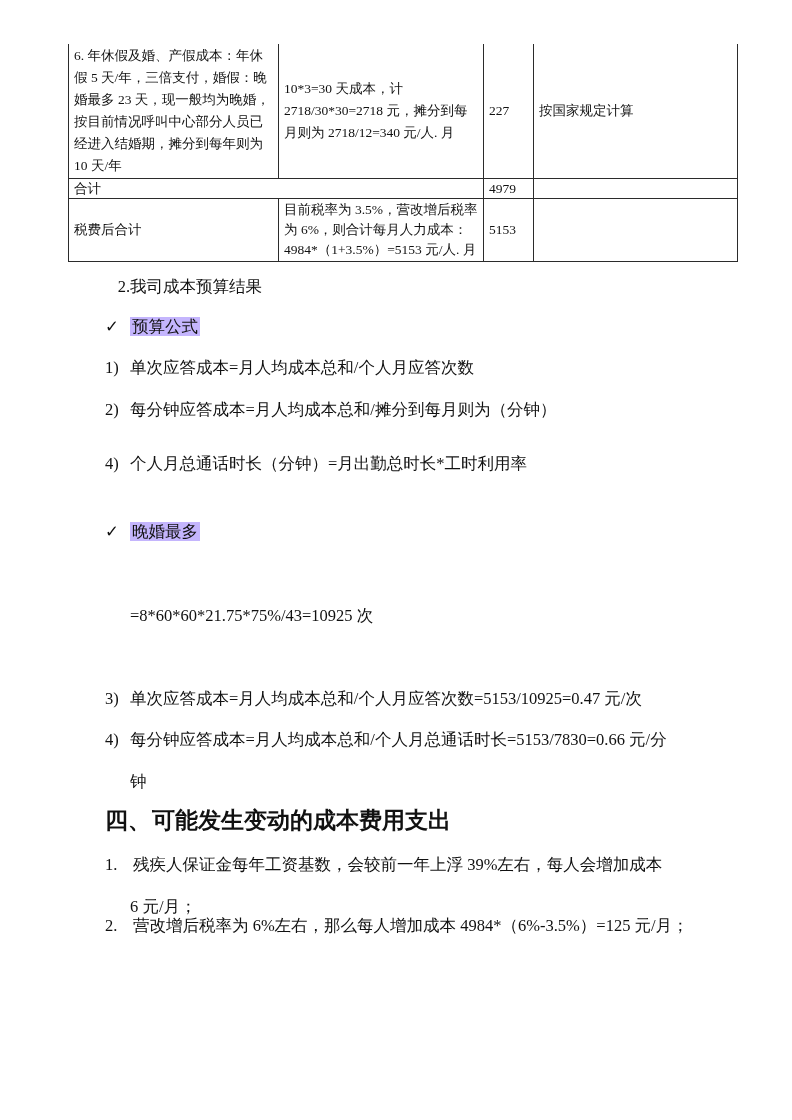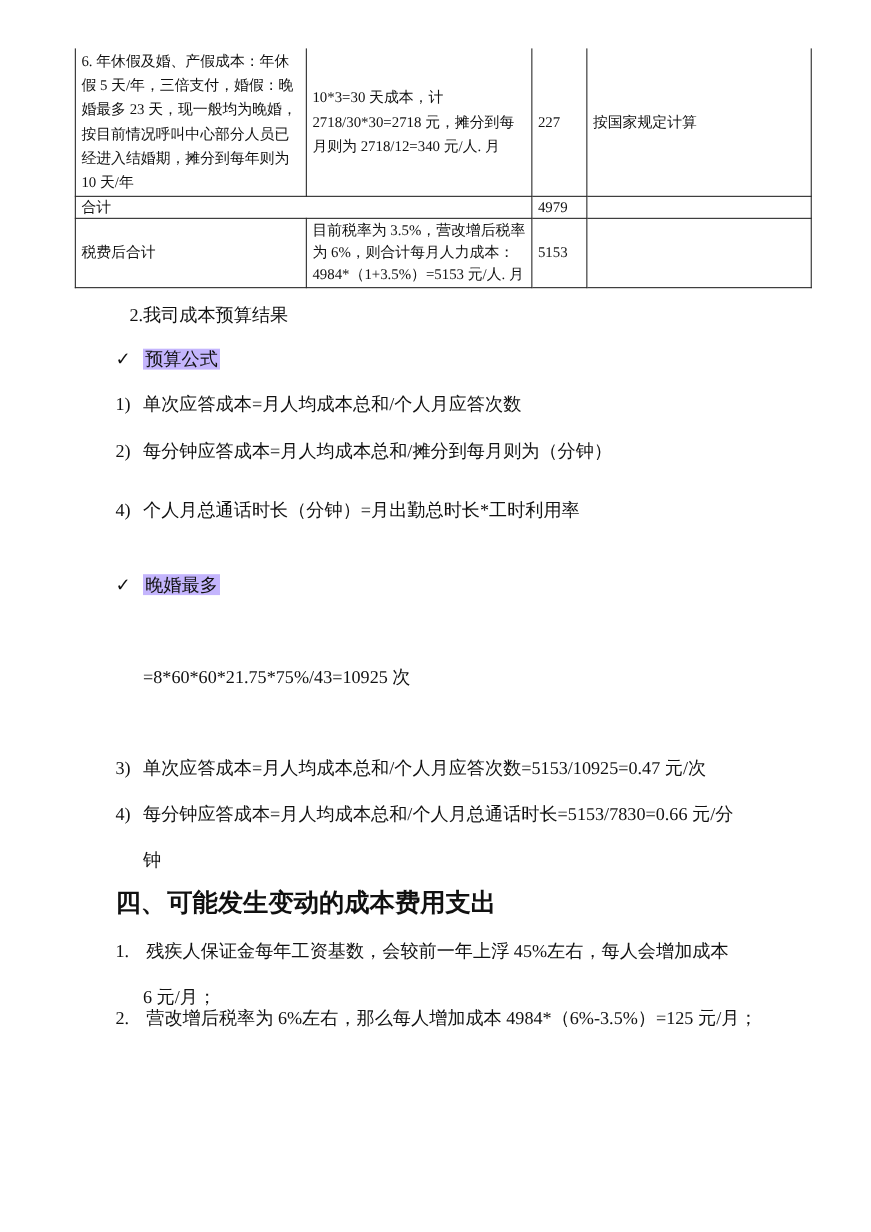--- a/index.html
+++ b/index.html
@@ -142,21 +142,21 @@
   </div>
   <div class="line" id="b-r4b">
     <span>钟</span>
   </div>
 
   <div class="line heading" id="b-h4">
     <span class="num-sec">四、</span><span>可能发生变动的成本费用支出</span>
   </div>
 
   <div class="line" id="b-v1a">
-    <span class="num-dot">1.</span><span>残疾人保证金每年工资基数，会较前一年上浮 45%左右，每人会增加成本</span>
+    <span class="num-dot">1.</span><span>残疾人保证金每年工资基数，会较前一年上浮 39%左右，每人会增加成本</span>
   </div>
   <div class="line" id="b-v1b">
     <span>6 元/月；</span>
   </div>
   <div class="line" id="b-v2">
     <span class="num-dot">2.</span><span>营改增后税率为 6%左右，那么每人增加成本 4984*（6%-3.5%）=125 元/月；</span>
   </div>
 
 </div>
 

